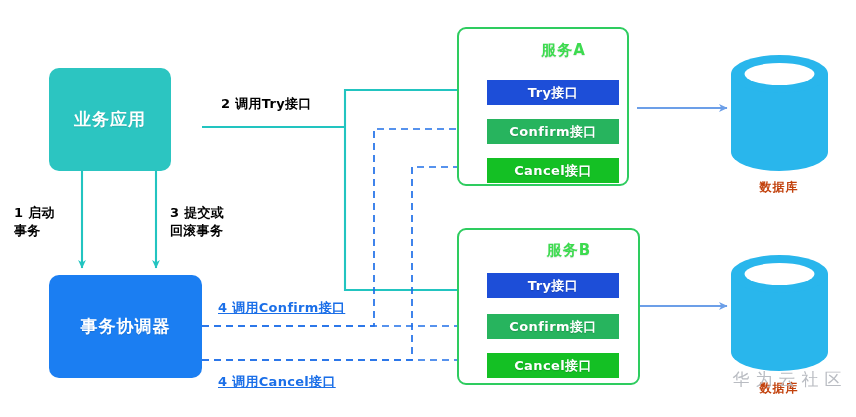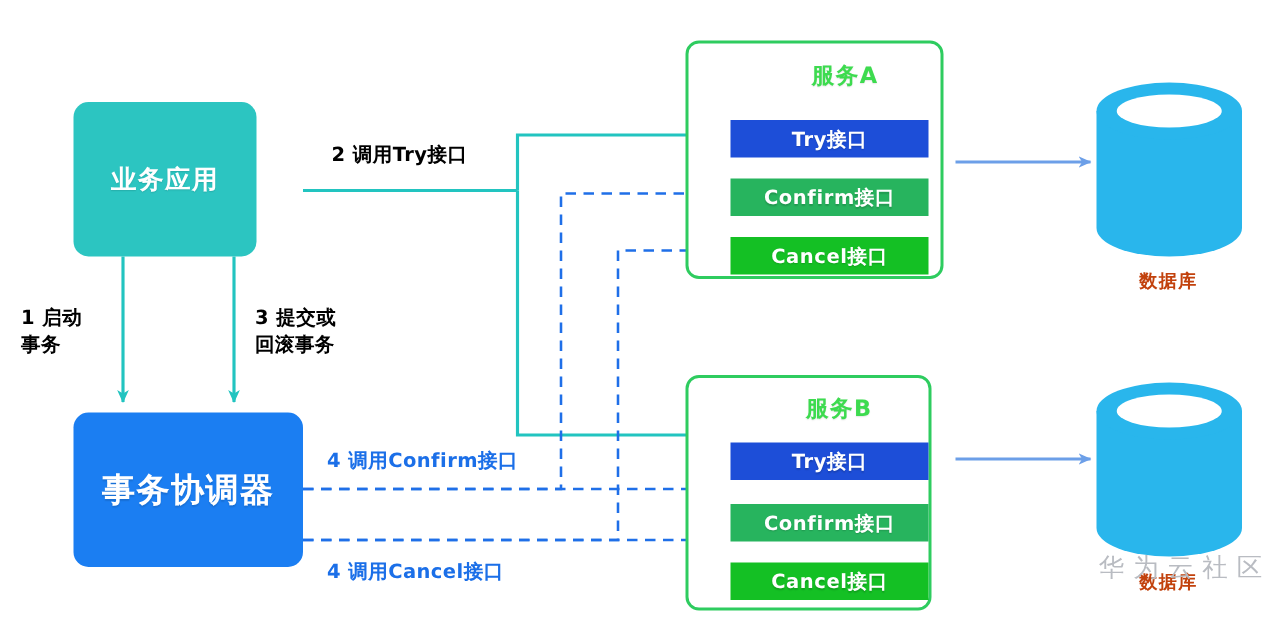--- a/index.html
+++ b/index.html
@@ -25,33 +25,33 @@
     text-shadow:0 1px 1px rgba(0,0,0,.12);
   }
   #biz-app{
     left:49px;top:68px;width:122px;height:103px;
     background:#2cc5c1;
     font-size:17px;
   }
   #tx-coordinator{
     left:49px;top:275px;width:153px;height:103px;
     background:#1b7ef2;
-    font-size:22px;
+    font-size:17px;
   }
 
   
   .service-box{
     position:absolute;
     border:2px solid #2ecc5f;
     border-radius:9px;
     background:#ffffff;
     box-sizing:border-box;
   }
   #service-a{left:457px;top:27px;width:172px;height:159px;}
-  #service-b{left:457px;top:228px;width:164px;height:157px;margin-top:22px;}
+  #service-b{left:457px;top:228px;width:183px;height:157px;}
   .service-title{
     position:absolute;left:0;right:0;
     text-align:center;
     color:#3ddb4f;
     font-size:15px;font-weight:bold;
     letter-spacing:1px;
     text-shadow:0 1px 1px rgba(0,0,0,.10);
     padding-left:41px;
   }
   #service-a .service-title{top:12px;}
@@ -89,21 +89,21 @@
 
   
   .edge-label{
     position:absolute;
     font-weight:bold;
     letter-spacing:.3px;
     white-space:pre-line;
     line-height:1.35;
   }
   .edge-label.teal{color:#000000;}
-  .edge-label.blue{color:#1b6fe8;}
+  .edge-label.blue{color:#1b6fe8;text-decoration:underline;}
   #label-start-tx{left:14px;top:204px;font-size:13px;}
   #label-commit-tx{left:170px;top:204px;font-size:13px;}
   #label-call-try{left:221px;top:95px;font-size:13px;}
   #label-call-confirm{left:218px;top:299px;font-size:13px;}
   #label-call-cancel{left:218px;top:373px;font-size:13px;}
 
   
   #watermark{
     position:absolute;left:727px;top:370px;width:126px;
     text-align:center;

